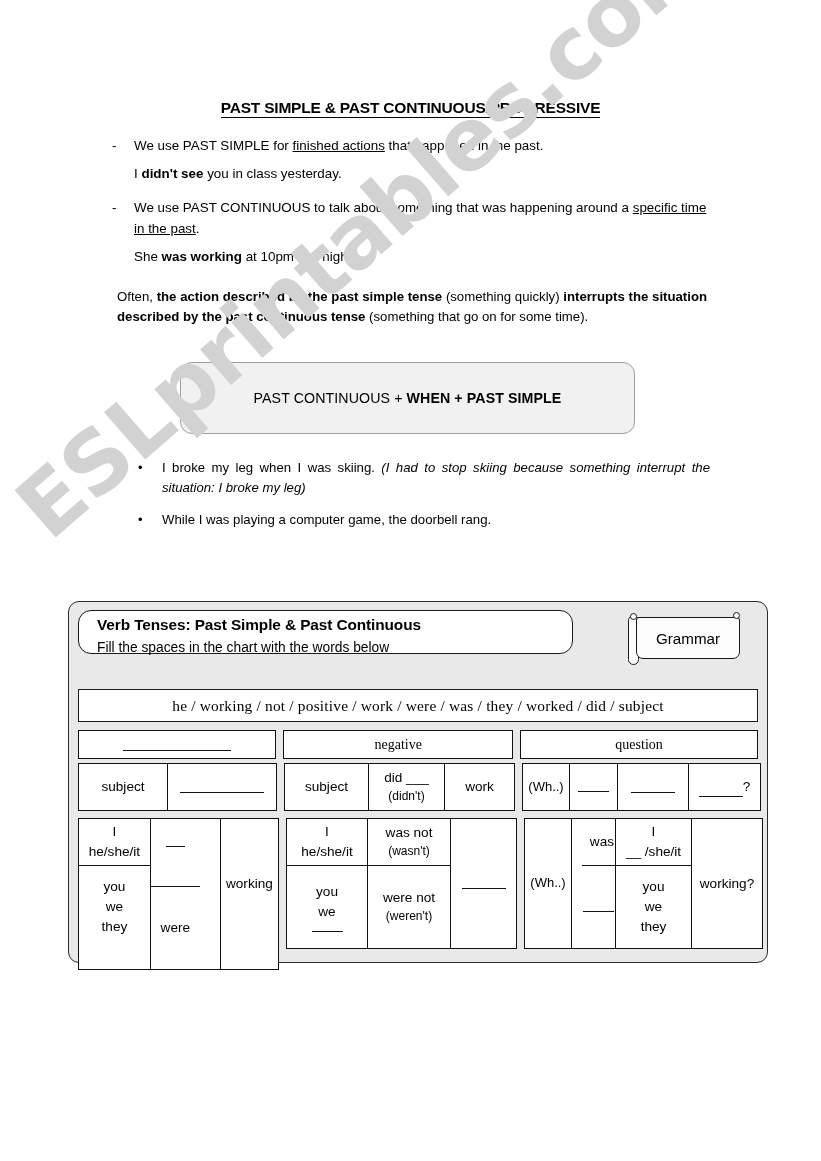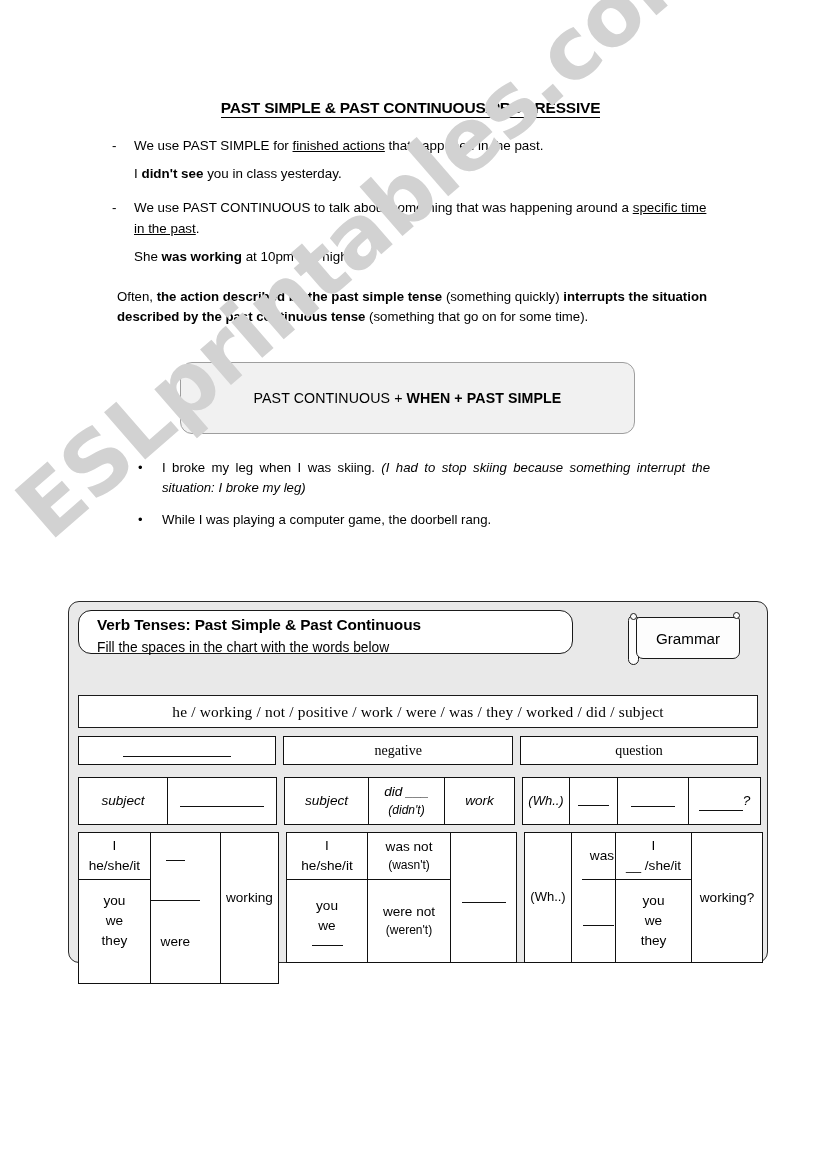--- a/index.html
+++ b/index.html
@@ -169,21 +169,21 @@
     border: 1.4px solid #1a1a1a;
     border-radius: 50%;
     background: #fdfdfd;
     box-sizing: border-box;
   }
   .knob.left { left: 2px; top: 1px; }
   .knob.right { right: 1px; top: 0px; }
 
   
   #word-bank {
-    margin-top: 23px;
+    margin-top: 17px;
     height: 33px;
     background: #ffffff;
     border: 1.6px solid #1a1a1a;
     box-sizing: border-box;
     display: flex;
     align-items: center;
     justify-content: center;
     font-family: "Liberation Serif", serif;
     font-size: 15.4px;
     letter-spacing: 0.2px;
@@ -319,21 +319,21 @@
             </div>
           </div>
           <div class="blk blk-neg">
             <div class="hdr-cell">negative</div>
           </div>
           <div class="blk blk-que">
             <div class="hdr-cell">question</div>
           </div>
         </div>
 
-        <div class="chart-row" style="margin-top:12px;font-style:italic;">
+        <div class="chart-row" style="margin-top:4px;">
 
           <div class="blk blk-pos">
             <div class="grid" style="margin-top:0;">
               <div class="gcol" style="width:88px;">
                 <div class="gcell row2">subject</div>
               </div>
               <div class="gcol" style="width:109px;">
                 <div class="gcell row2">
                   <span class="blank-md"></span>
                 </div>

